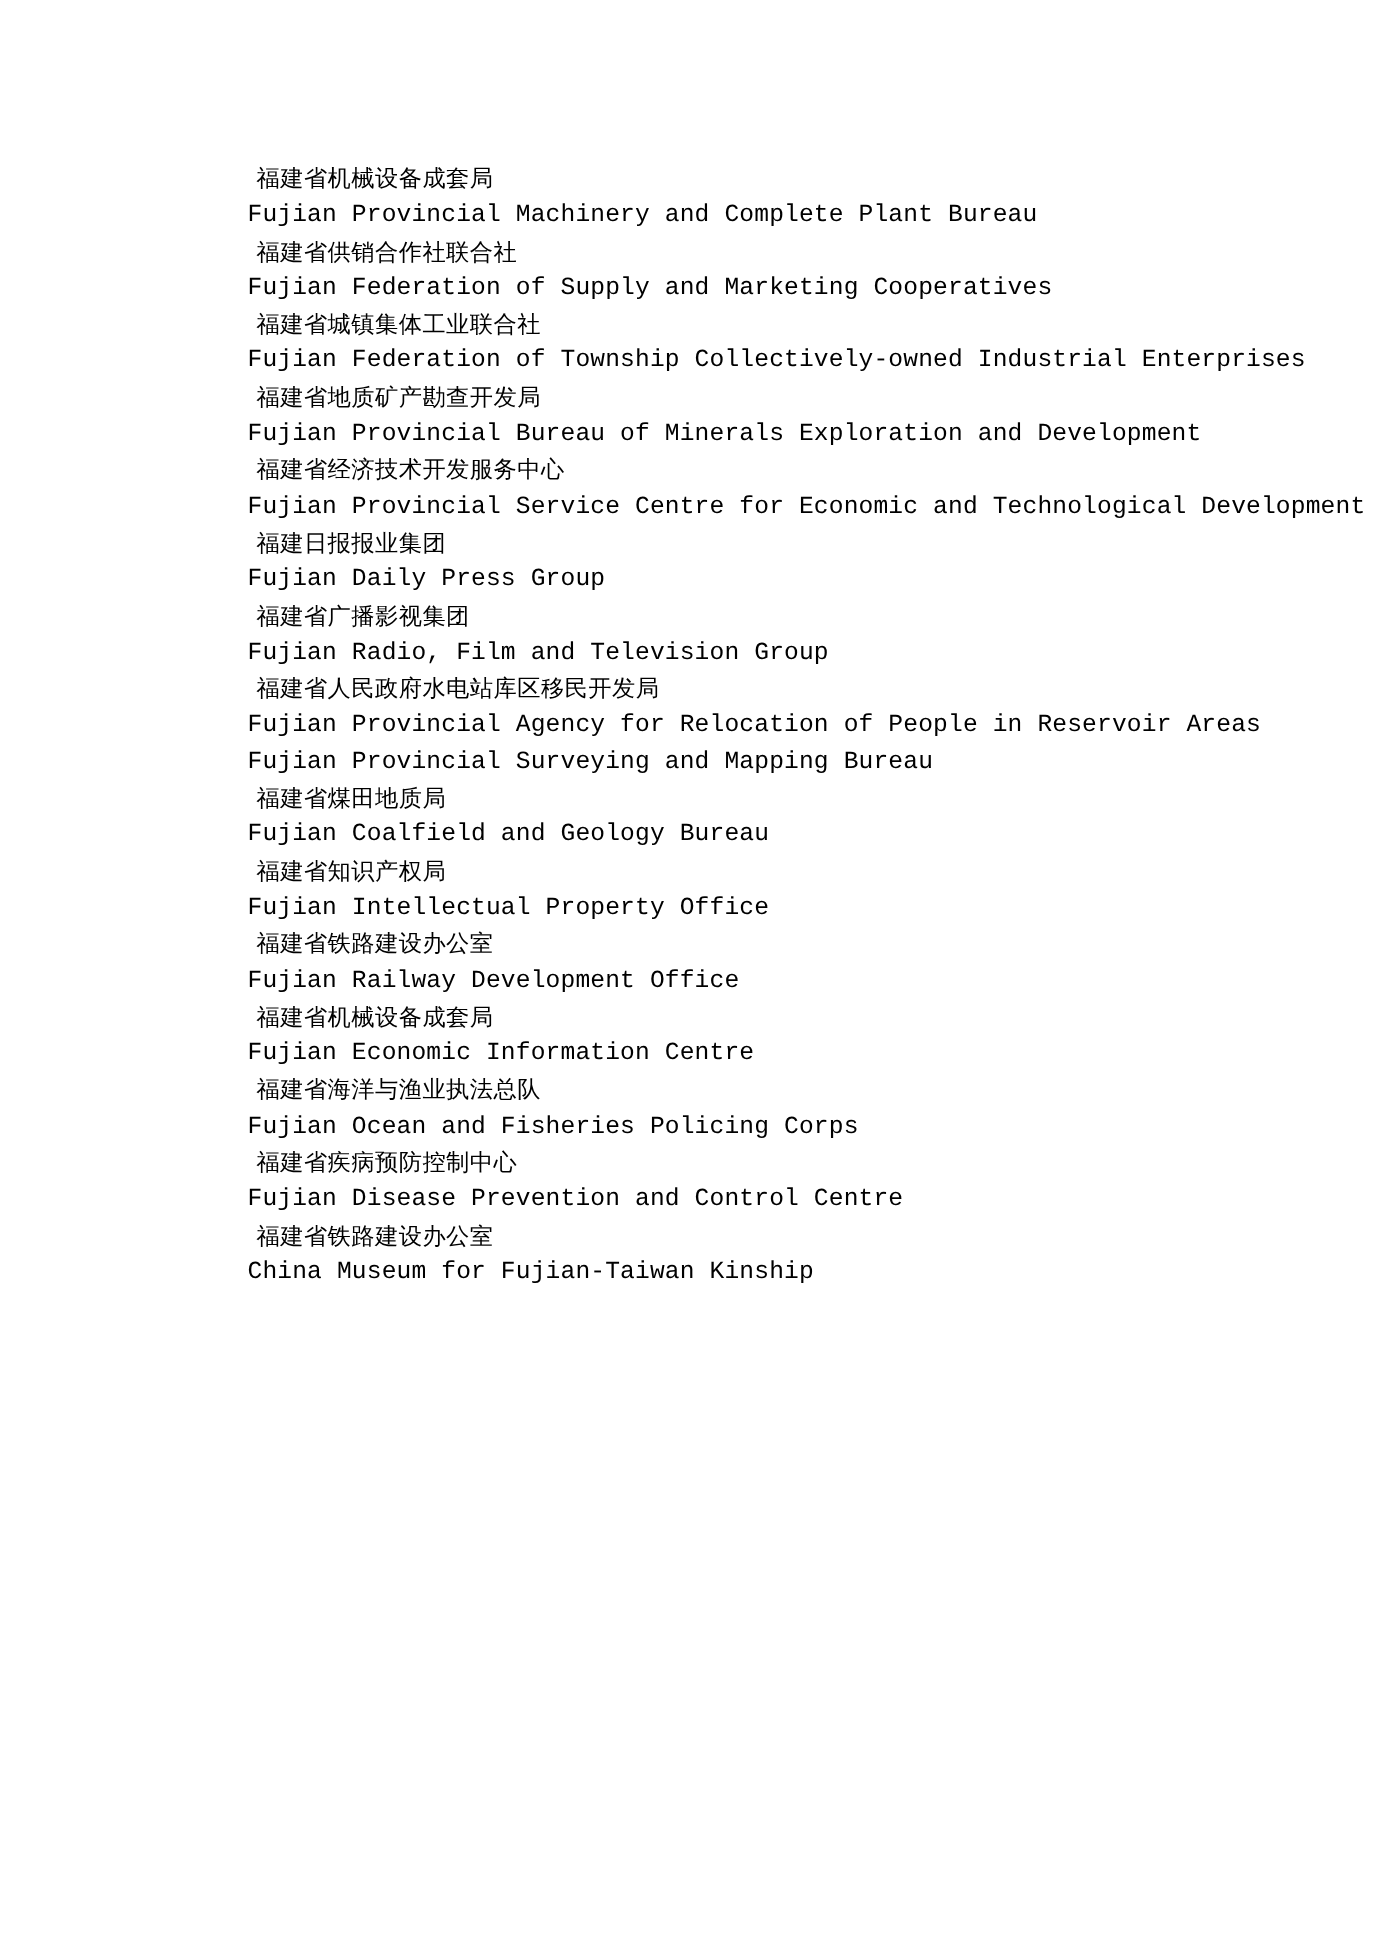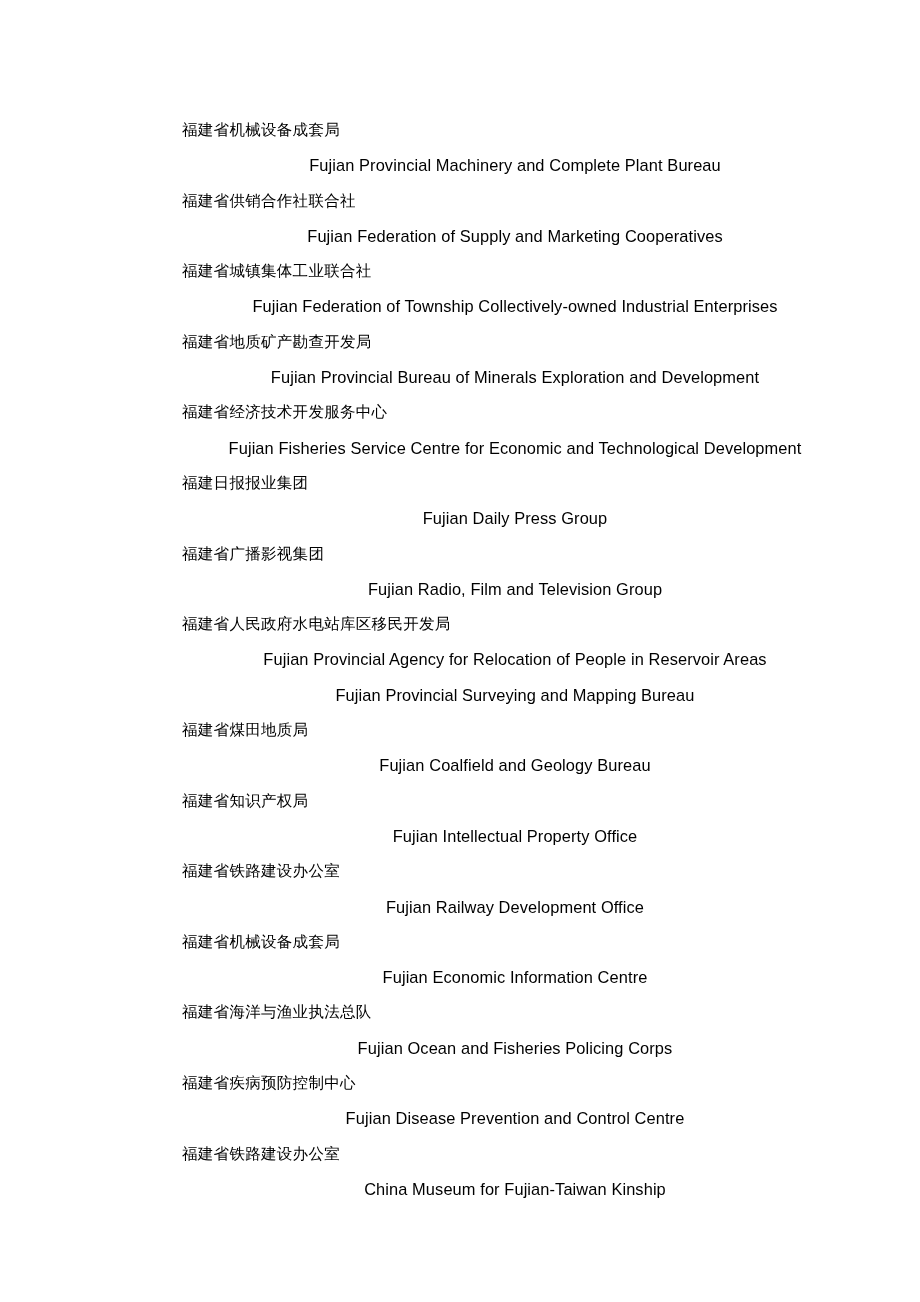--- a/index.html
+++ b/index.html
@@ -29,38 +29,37 @@
     position: absolute;
     left: 165px;
     top: 107px;
     width: 700px;
   }
   .entry {
     margin: 0;
     padding: 0;
   }
   .line {
-    margin: 11px;
+    margin: 0;
     padding: 0;
     height: 24.3px;
     line-height: 24.3px;
     white-space: pre;
     letter-spacing: 0.1px;
   }
   .line.zh {
     padding-left: 6px;
     font-size: 15.5px;
     font-family: "DejaVu Serif", "Liberation Serif", serif;
     letter-spacing: 0.3px;
   }
   .line.en {
     padding-left: 0px;
     font-size: 16.4px;
-    font-family: Liberation Sans, sans-serif;
-    text-align: center;
+    font-family: Liberation Mono, monospace;
   }
 </style>
 </head>
 <body>
 
 <div class="page">
   <div class="entry-list">
       <div class="entry">
         <div class="line zh">福建省机械设备成套局</div>
         <div class="line en">Fujian Provincial Machinery and Complete Plant Bureau</div>
@@ -72,21 +71,21 @@
       <div class="entry">
         <div class="line zh">福建省城镇集体工业联合社</div>
         <div class="line en">Fujian Federation of Township Collectively-owned Industrial Enterprises</div>
       </div>
       <div class="entry">
         <div class="line zh">福建省地质矿产勘查开发局</div>
         <div class="line en">Fujian Provincial Bureau of Minerals Exploration and Development</div>
       </div>
       <div class="entry">
         <div class="line zh">福建省经济技术开发服务中心</div>
-        <div class="line en">Fujian Fisheries Service Centre for Economic and Technological Development</div>
+        <div class="line en">Fujian Provincial Service Centre for Economic and Technological Development</div>
       </div>
       <div class="entry">
         <div class="line zh">福建日报报业集团</div>
         <div class="line en">Fujian Daily Press Group</div>
       </div>
       <div class="entry">
         <div class="line zh">福建省广播影视集团</div>
         <div class="line en">Fujian Radio, Film and Television Group</div>
       </div>
       <div class="entry">

